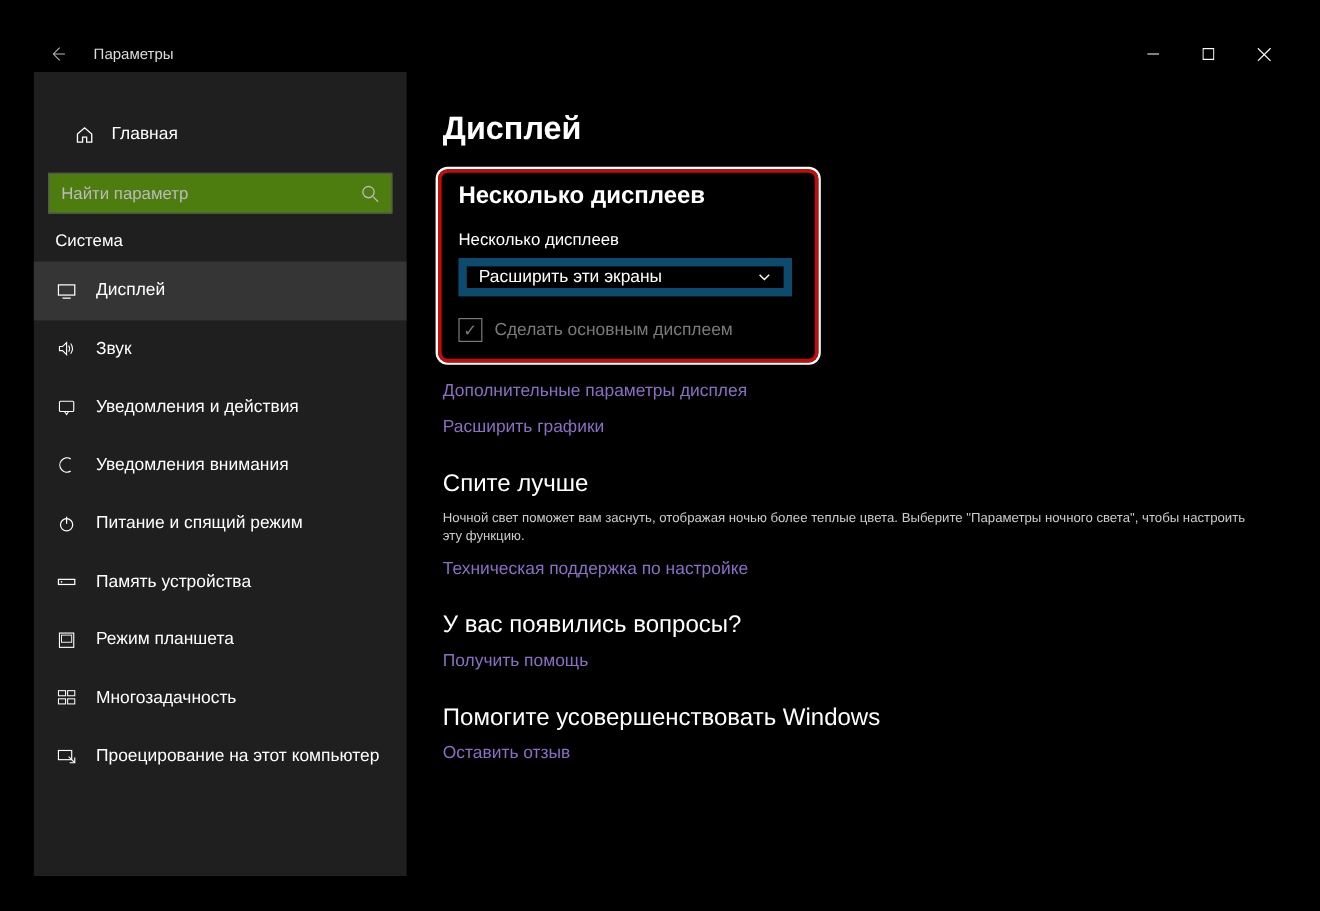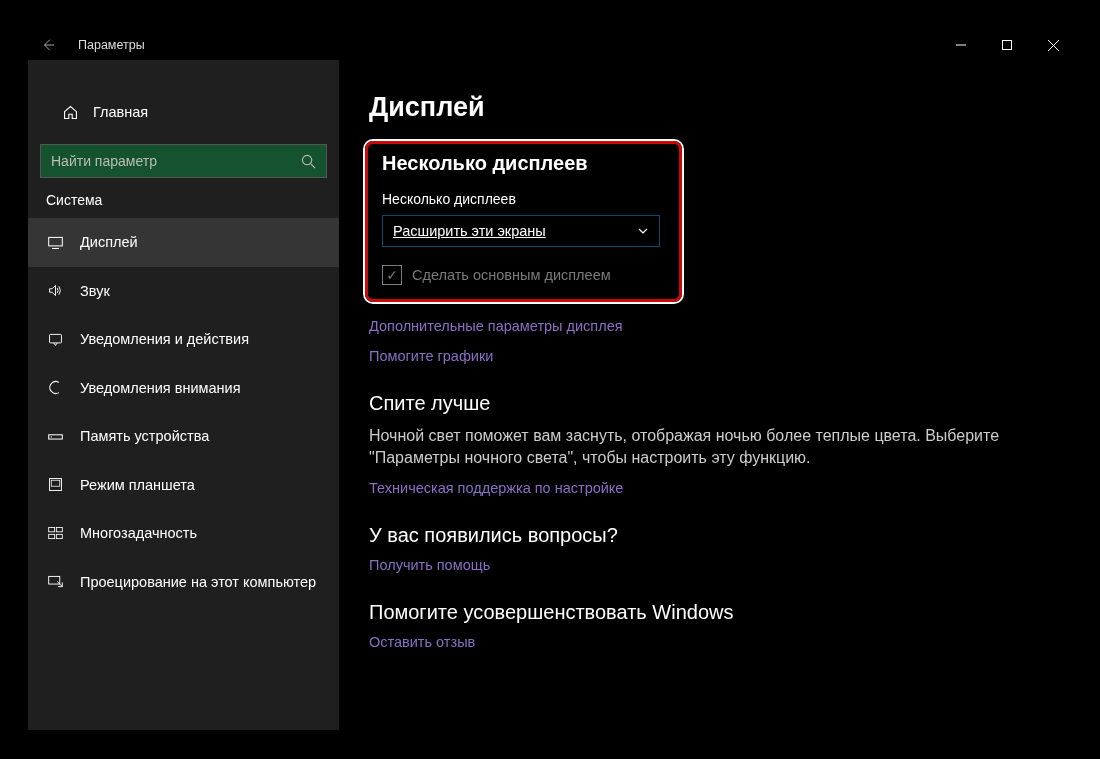--- a/index.html
+++ b/index.html
@@ -60,21 +60,21 @@
   .home-row {
     display: flex; align-items: center;
     padding: 0 34px;
     height: 40px;
   }
   .home-row .label { margin-left: 14px; font-size: 14.5px; }
   .search-box {
     margin: 12px 12px 14px 12px;
     height: 34px;
     border: 1px solid #555;
-    background: #14532d;
+    background: #4d7c0f;
     display: flex;
     align-items: center;
     padding: 0 10px;
   }
   .search-box input {
     flex: 1;
     background: transparent;
     border: none;
     outline: none;
     color: #fff;
@@ -120,27 +120,26 @@
     box-shadow: 0 0 0 2px #fff;
     padding: 8px 18px 14px 14px;
     width: 317px;
     margin-bottom: 16px;
     margin-left: -4px;
   }
   .sec-heading { font-size: 20px; font-weight: 600; margin-bottom: 16px; }
   .field-label { font-size: 14px; color: #fff; margin-bottom: 8px; }
   .dropdown {
     width: 278px; height: 32px;
-    border: 1px solid #0c4a6e;
+    border: 7px solid #0c4a6e;
     display: flex; align-items: center;
     padding: 0 10px;
     justify-content: space-between;
     font-size: 14.5px;
     margin-bottom: 18px;
-    text-decoration: underline;
   }
   .checkbox-row {
     display: flex; align-items: center;
     color: #7a7a7a;
     font-size: 14.5px;
   }
   .checkbox {
     width: 20px; height: 20px;
     border: 1px solid #7a7a7a;
     margin-right: 10px;
@@ -150,21 +149,21 @@
   }
   .link {
     color: #8a6fc5;
     font-size: 14.5px;
     margin-bottom: 14px;
     display: block;
     cursor: pointer;
   }
   .sec-block { margin-top: 28px; }
   .sec-h2 { font-size: 20px; font-weight: 400; margin-bottom: 10px; }
-  .desc { font-size: 16px; color: #ccc; line-height: 1.4; margin-bottom: 10px; max-width: 670px;}
+  .desc { font-size: 11px; color: #ccc; line-height: 1.4; margin-bottom: 10px; max-width: 670px;}
   svg { display: block; }
 </style>
 </head>
 <body>
 
 <div class="window">
 
   <div class="titlebar">
     <div class="back-btn">
       <svg width="14" height="14" viewBox="0 0 16 16">
@@ -248,20 +247,29 @@
           <span class="icon">
               <svg width="17" height="17" viewBox="0 0 20 20">
                 <path d="M14 4 A7 7 0 1 0 14 16" stroke="#fff" stroke-width="1.2" fill="none"></path>
               </svg>
             </span>
           <span class="label">Уведомления внимания</span>
         </div>
         <div class="nav-item">
           <span class="icon">
               <svg width="17" height="17" viewBox="0 0 20 20">
+                <circle cx="10" cy="11" r="6" stroke="#fff" stroke-width="1.2" fill="none"></circle>
+                <line x1="10" y1="3" x2="10" y2="10" stroke="#fff" stroke-width="1.2"></line>
+              </svg>
+            </span>
+          <span class="label">Питание и спящий режим</span>
+        </div>
+        <div class="nav-item">
+          <span class="icon">
+              <svg width="17" height="17" viewBox="0 0 20 20">
                 <rect x="2" y="8" width="16" height="5" stroke="#fff" stroke-width="1.2" fill="none"></rect>
                 <circle cx="5" cy="10.5" r="0.8" fill="#fff"></circle>
               </svg>
             </span>
           <span class="label">Память устройства</span>
         </div>
         <div class="nav-item">
           <span class="icon">
               <svg width="17" height="17" viewBox="0 0 20 20">
                 <rect x="3" y="3" width="14" height="14" stroke="#fff" stroke-width="1.1" fill="none"></rect>
@@ -307,21 +315,21 @@
               </svg>
             </span>
         </div>
         <div class="checkbox-row">
           <span class="checkbox">✓</span>
           <span>Сделать основным дисплеем</span>
         </div>
       </div>
 
       <a class="link">Дополнительные параметры дисплея</a>
-      <a class="link">Помогите графики</a>
+      <a class="link">Расширить графики</a>
 
       <div class="sec-block">
         <div class="sec-h2">Спите лучше</div>
         <div class="desc">Ночной свет поможет вам заснуть, отображая ночью более теплые цвета. Выберите "Параметры ночного света", чтобы настроить эту функцию.</div>
         <a class="link">Техническая поддержка по настройке</a>
       </div>
 
       <div class="sec-block">
         <div class="sec-h2">У вас появились вопросы?</div>
         <a class="link">Получить помощь</a>

